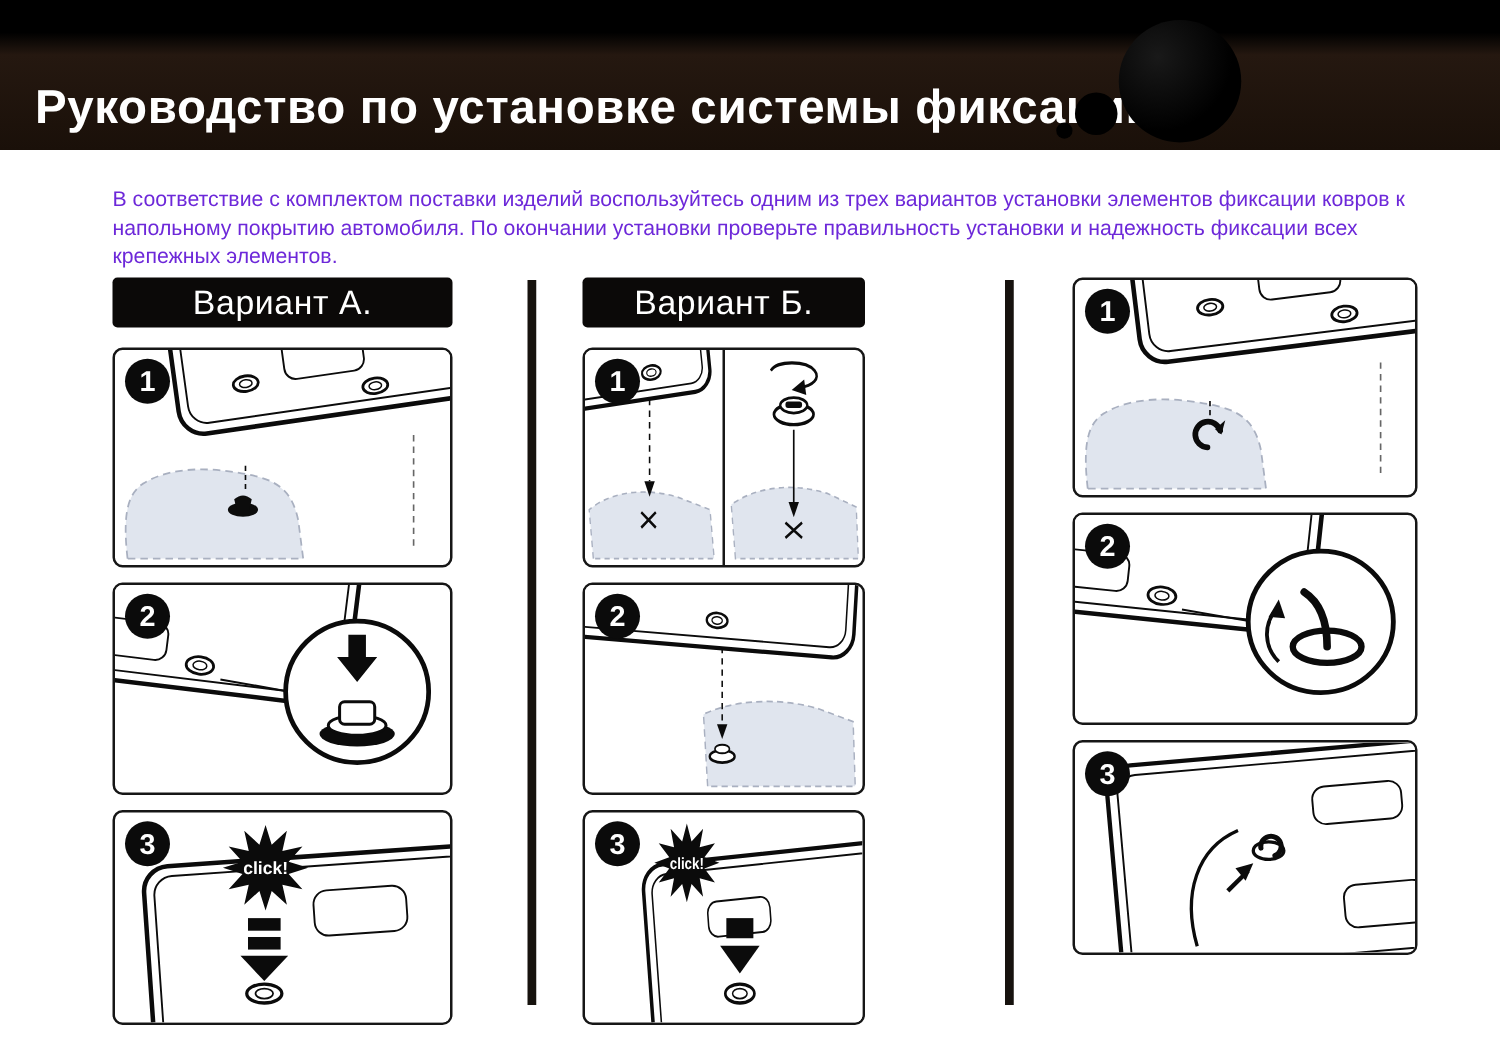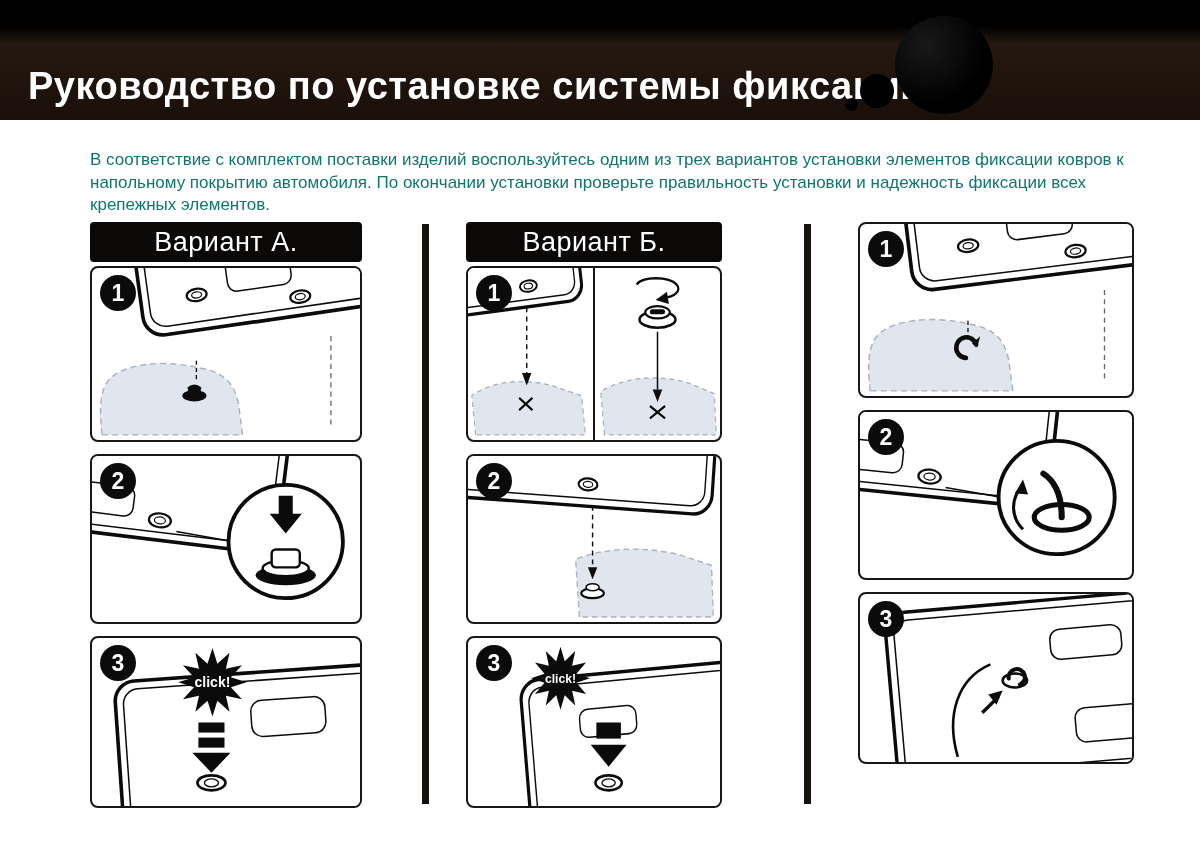--- a/index.html
+++ b/index.html
@@ -12,33 +12,33 @@
   .header h1{position:absolute;left:28px;bottom:12px;margin:0;color:#fff;
              font-size:38px;font-weight:bold;letter-spacing:.5px;white-space:nowrap;}
   .sphere{position:absolute;border-radius:50%;background:#000;}
   .sphere.large{left:895px;top:16px;width:98px;height:98px;
                 background:radial-gradient(circle at 32% 30%,#191919,#000 62%);}
   .sphere.mid{left:860px;top:74px;width:34px;height:34px;}
   .sphere.small{left:845px;top:98px;width:13px;height:13px;}
 
   
   .intro{position:absolute;left:90px;top:132px;width:1048px;
-         font-size:17px;line-height:1.33;color:#0f766e;}
+         font-size:17px;line-height:1.33;color:#6d28d9;}
 
   
   .col{position:absolute;top:222px;display:flex;flex-direction:column;}
   .col-a{left:90px;width:272px;}
-  .col-b{left:466px;width:256px;}
+  .col-b{left:466px;width:226px;}
   .col-c{left:858px;width:276px;}
   .divider{position:absolute;top:224px;width:7px;height:580px;background:#16120e;}
   .divider-1{left:422px;} .divider-2{left:804px;}
 
   .variant-header{height:40px;background:#0b0908;border-radius:4px;color:#fff;
                   display:flex;align-items:center;justify-content:center;
-                  font-size:27px;letter-spacing:.5px;margin-bottom:4px;}
+                  font-size:27px;letter-spacing:.5px;margin-bottom:16px;}
   .panel{position:relative;border:2.5px solid #161616;border-radius:8px;background:#fff;
          overflow:hidden;margin-bottom:12px;}
   .panel.h1{height:172px;} .panel.h2{height:166px;} .panel.h3{height:168px;margin-bottom:0;}
   .panel svg{position:absolute;inset:0;width:100%;height:100%;}
   .split{display:flex;}
   .split .half{position:relative;flex:1;height:100%;}
   .split .half + .half{border-left:2.5px solid #161616;}
   .badge{position:absolute;top:7px;left:8px;z-index:2;width:36px;height:36px;border-radius:50%;
          background:#0b0b0b;color:#fff;font-size:23px;font-weight:bold;
          display:flex;align-items:center;justify-content:center;}

